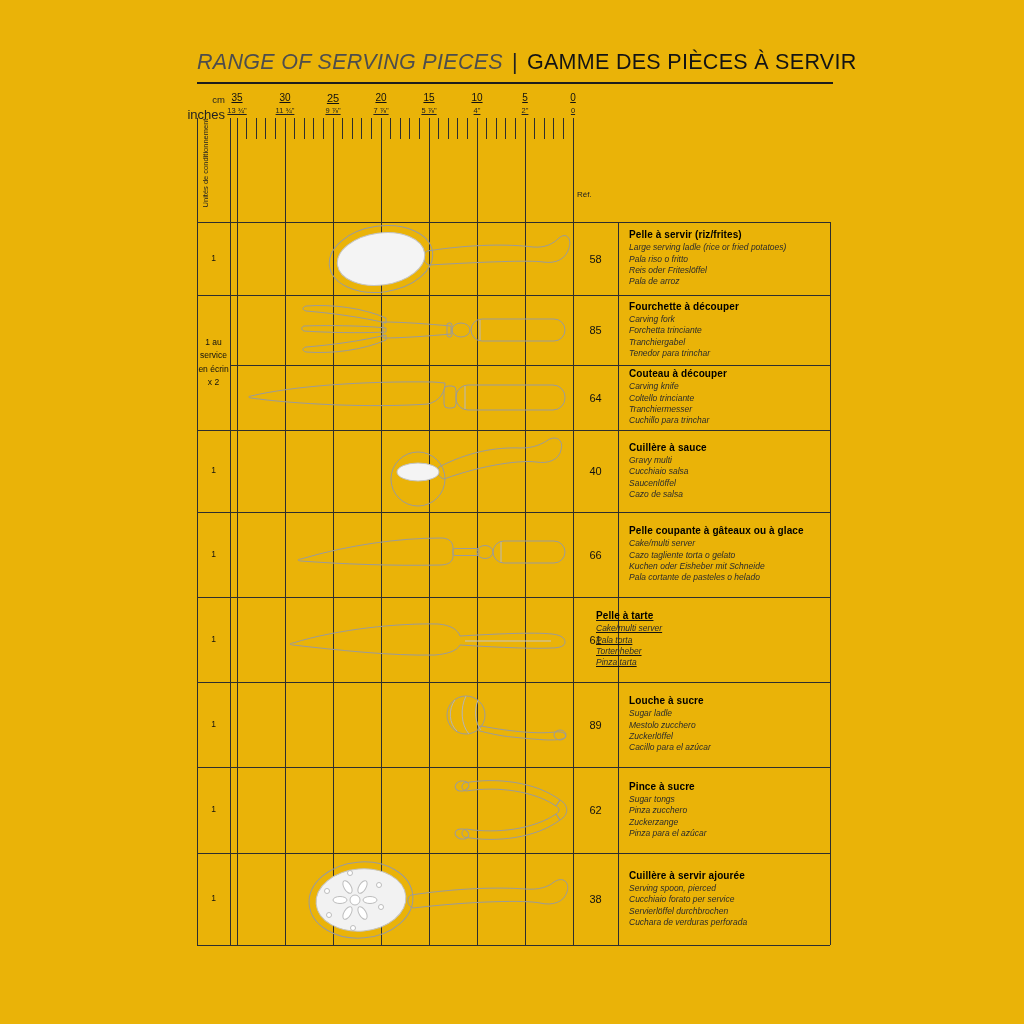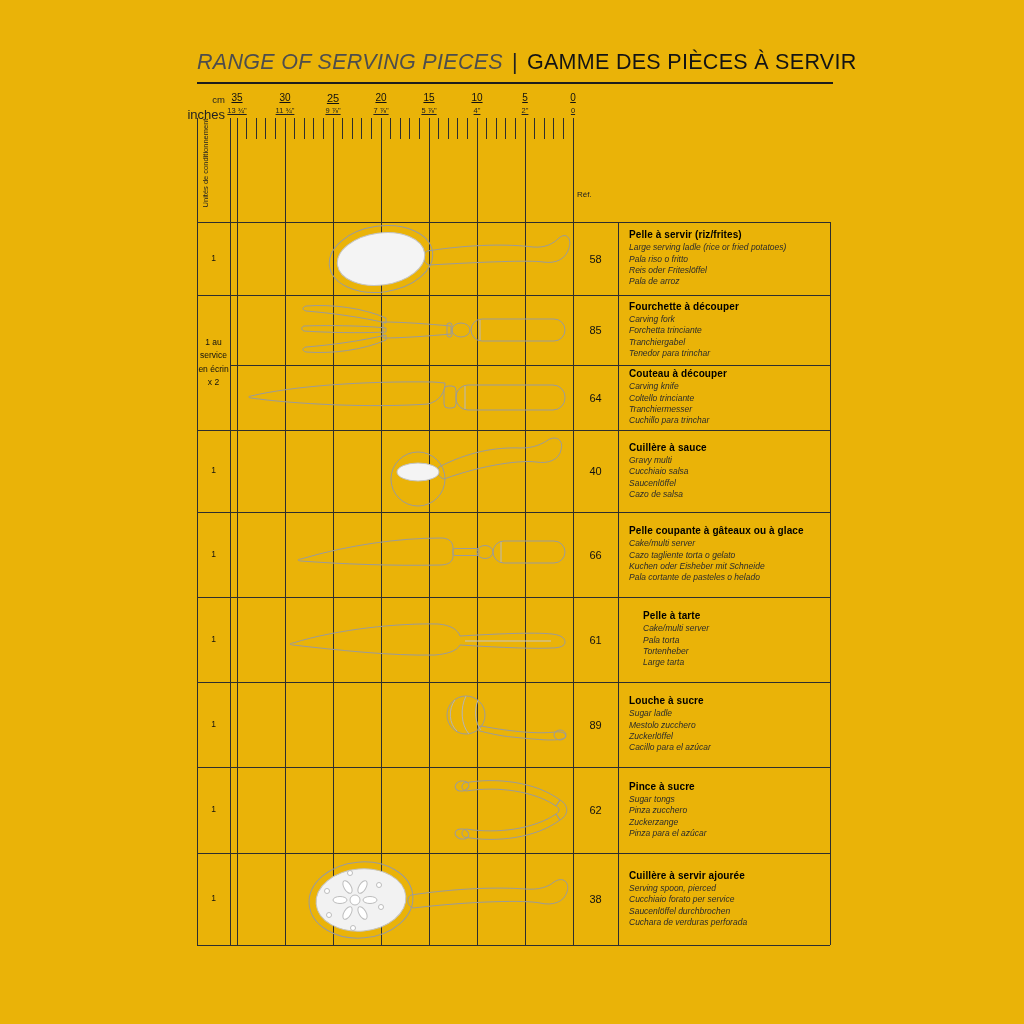--- a/index.html
+++ b/index.html
@@ -198,26 +198,26 @@
       <g fill="url(#silver)" stroke="#9b9b9b">
         <path d="M68,47 C115,33 166,26 208,26 C216,26 220,30 220,36 L220,44 C220,50 215,53 207,53 C158,54 108,52 68,49 C64,48.6 64,47.4 68,47 Z"></path>
         <rect x="220" y="36.5" width="26" height="7" rx="2"></rect>
         <ellipse cx="252" cy="40" rx="8" ry="6.5"></ellipse>
         <rect x="260" y="29" width="72" height="22" rx="11"></rect>
         <line x1="268" y1="30" x2="268" y2="50" stroke="#b9b9b9"></line>
       </g>
     </svg>
       <div class="qty-cell" style="left: 197px; top: 597px; width: 33px; height: 85px;">1</div>
       <div class="ref-cell" style="left: 573px; top: 597px; width: 45px; height: 85px;">61</div>
-      <div class="item-text" style="left: 643px; top: 597px; width: 192px; height: 85px;">
+      <div class="item-text" style="left: 596px; top: 597px; width: 192px; height: 85px; text-decoration: underline;">
         <div class="item-name">Pelle à tarte</div>
         <div class="item-tr">Cake/multi server</div>
         <div class="item-tr">Pala torta</div>
         <div class="item-tr">Tortenheber</div>
-        <div class="item-tr">Large tarta</div>
+        <div class="item-tr">Pinza tarta</div>
       </div>
       <svg id="art-tarte-server" class="art" width="340" height="85" viewBox="0 0 340 85" style="position: absolute; left: 233px; top: 597px;">
       <g fill="url(#silver)" stroke="#9b9b9b">
         <path d="M60,46 C105,32 166,26 205,27 C218,28 225,33 227,39 C262,37 300,35 319,37 C328,38 332,41 332,45 C332,49 327,51 318,51 C298,52 259,50 227,48 C224,54 214,57 202,58 C158,59 104,53 60,48 C56,47.6 56,46.4 60,46 Z"></path>
         <line x1="232" y1="44" x2="318" y2="44" stroke="#c6c6c6"></line>
       </g>
     </svg>
       <div class="qty-cell" style="left: 197px; top: 682px; width: 33px; height: 85px;">1</div>
       <div class="ref-cell" style="left: 573px; top: 682px; width: 45px; height: 85px;">89</div>
       <div class="item-text" style="left: 629px; top: 682px; width: 192px; height: 85px;">
@@ -254,21 +254,21 @@
         <ellipse cx="229" cy="19" rx="7" ry="5" transform="rotate(-12 229 19)"></ellipse>
         <ellipse cx="229" cy="67" rx="7" ry="5" transform="rotate(12 229 67)"></ellipse>
       </g>
     </svg>
       <div class="qty-cell" style="left: 197px; top: 853px; width: 33px; height: 92px;">1</div>
       <div class="ref-cell" style="left: 573px; top: 853px; width: 45px; height: 92px;">38</div>
       <div class="item-text" style="left: 629px; top: 853px; width: 192px; height: 92px;">
         <div class="item-name">Cuillère à servir ajourée</div>
         <div class="item-tr">Serving spoon, pierced</div>
         <div class="item-tr">Cucchiaio forato per service</div>
-        <div class="item-tr">Saucenlöffel durchbrochen</div>
+        <div class="item-tr">Servierlöffel durchbrochen</div>
         <div class="item-tr">Cuchara de verduras perforada</div>
       </div>
       <svg id="art-pierced-spoon" class="art" width="340" height="92" viewBox="0 0 340 92" style="position: absolute; left: 233px; top: 853px;">
       <g fill="url(#silver)" stroke="#9b9b9b">
         <path d="M178,42 C225,35 266,34 292,36 C306,37 315,34 321,29 C330,23 337,29 334,39 C331,49 320,53 307,50 C293,47 240,48 180,55 C174,53 173,45 178,42 Z"></path>
         <ellipse cx="128" cy="47" rx="52" ry="38" transform="rotate(-5 128 47)"></ellipse>
         <ellipse cx="128" cy="47" rx="45" ry="31" transform="rotate(-5 128 47)" fill="#f2f2f2" stroke="#c4c4c4"></ellipse>
       </g>
       <g fill="#ffffff" stroke="#bdbdbd">
         <circle cx="122" cy="47" r="5"></circle>

